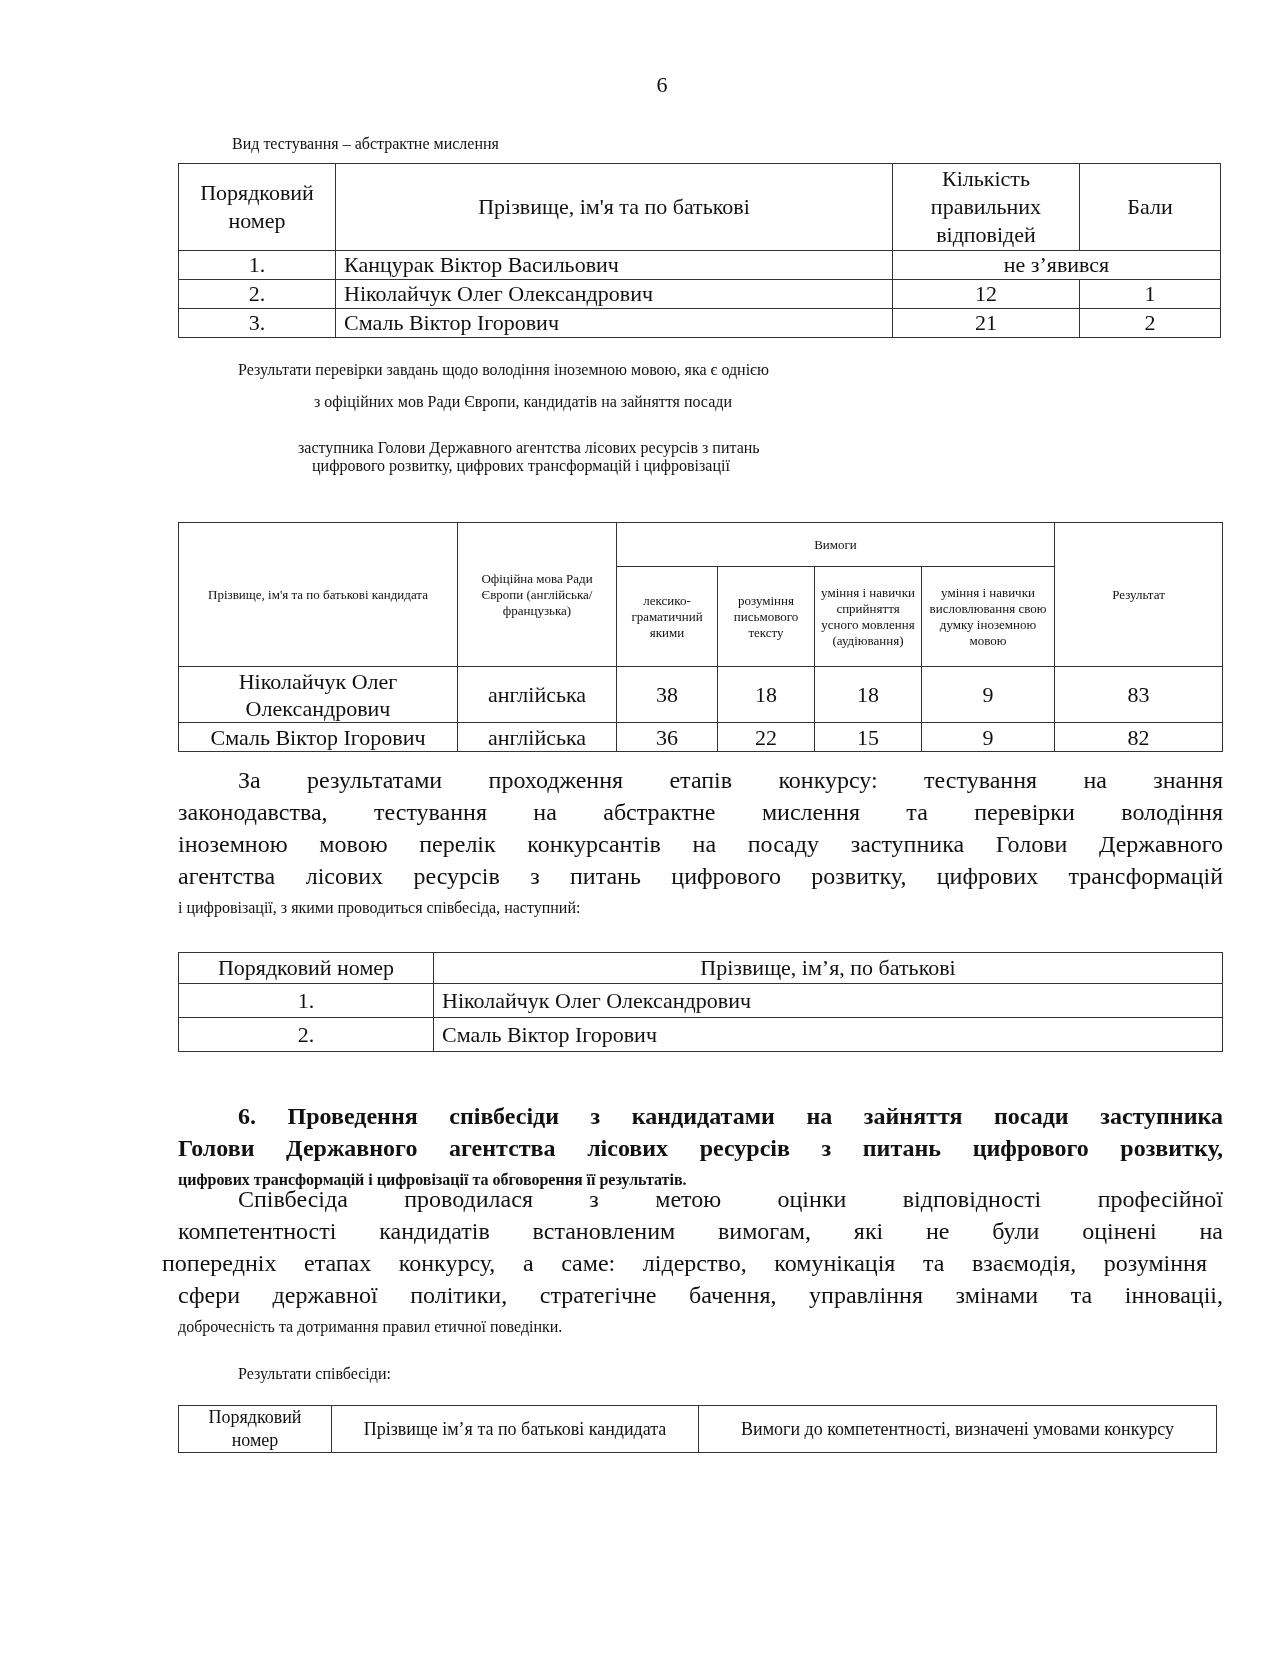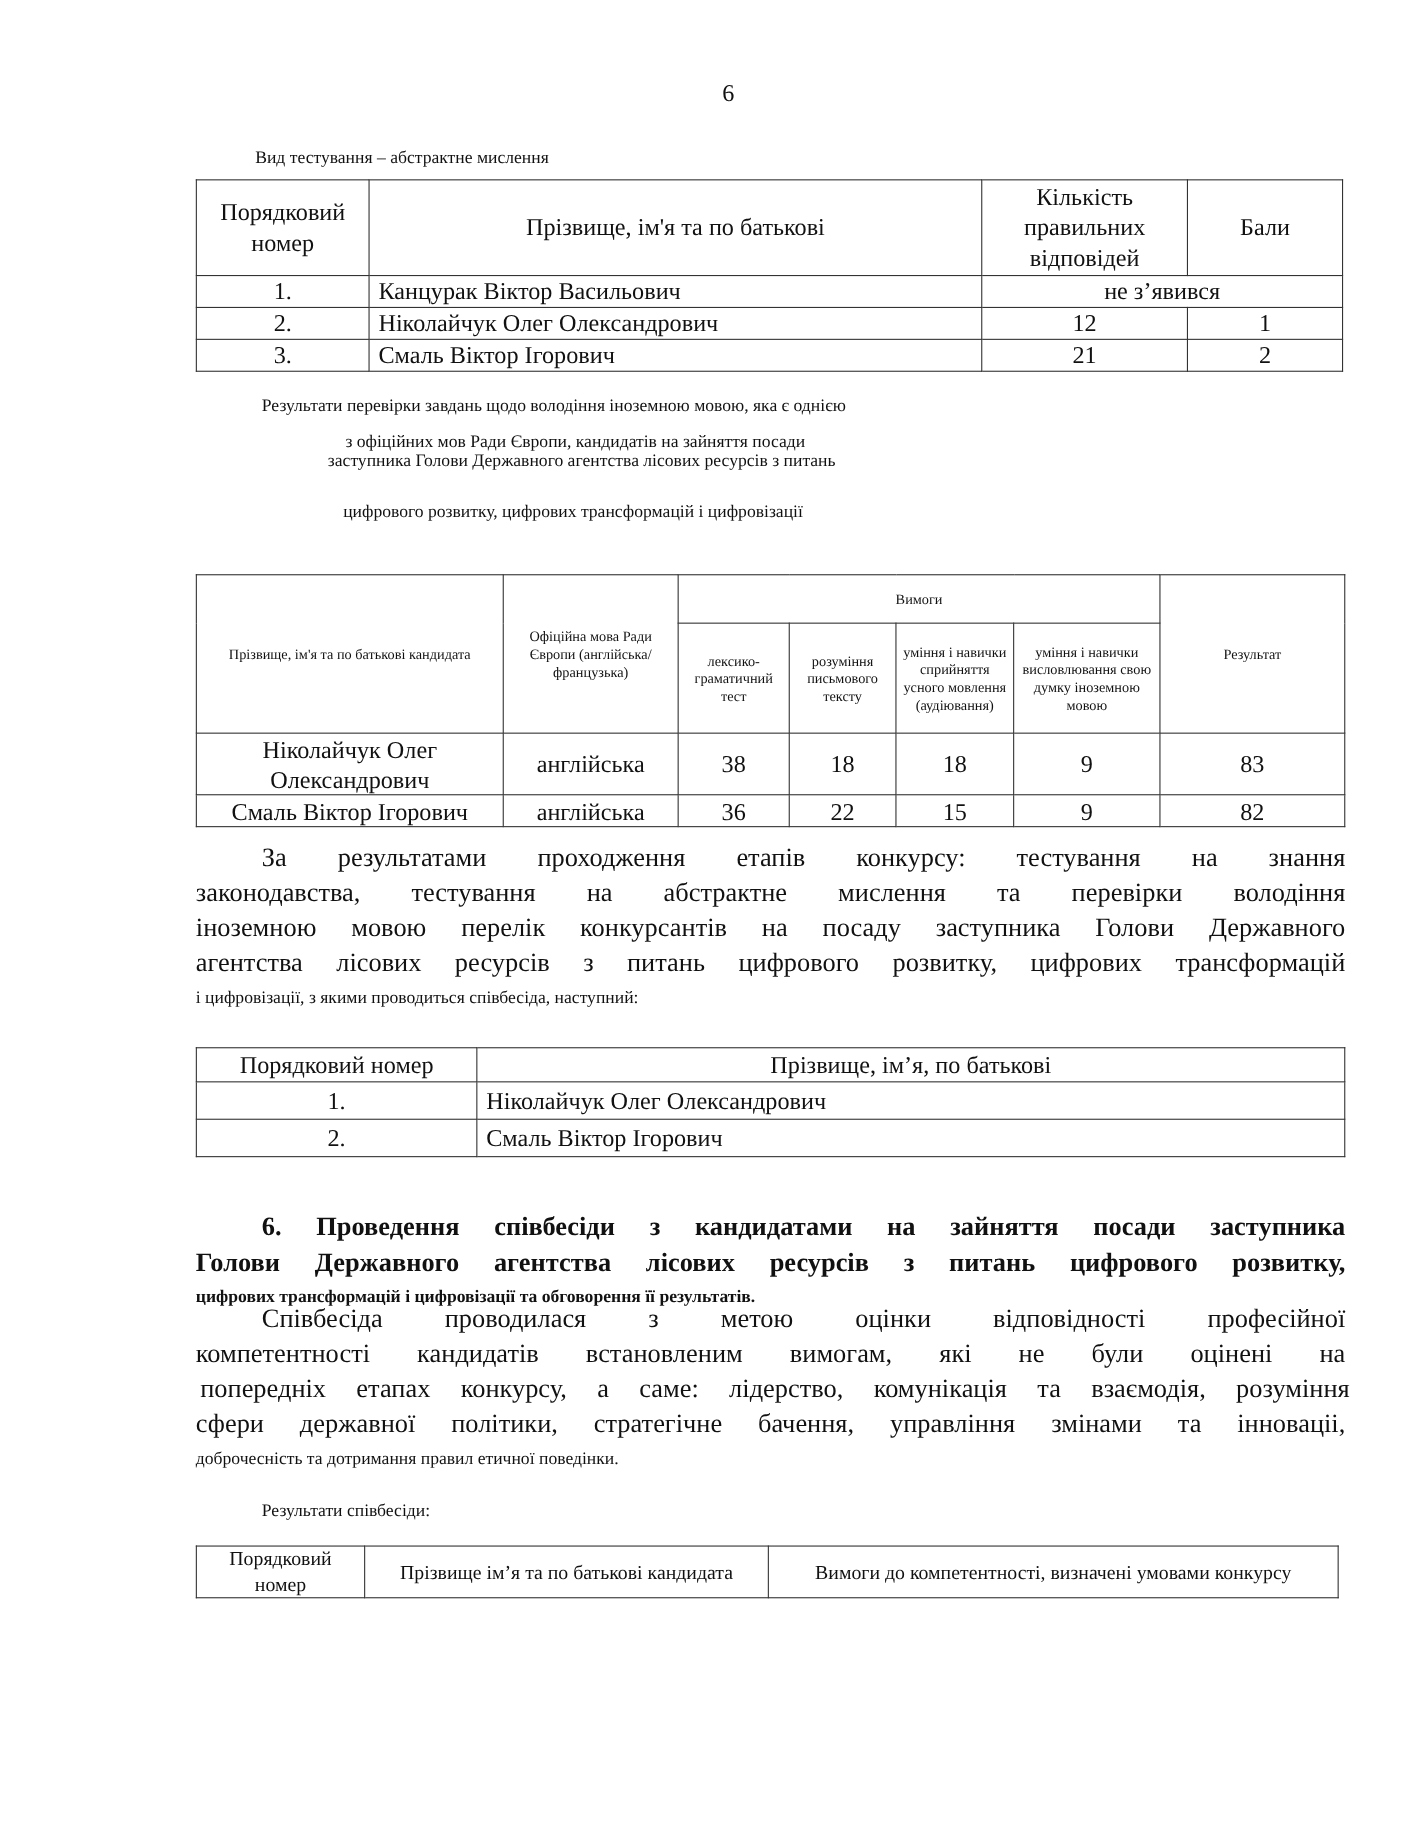--- a/index.html
+++ b/index.html
@@ -58,33 +58,33 @@
     <td class="c">3.</td>
     <td>Смаль Віктор Ігорович</td>
     <td class="c">21</td>
     <td class="c">2</td>
   </tr>
 </tbody>
   </table>
 
 <div class="abs line" style="top:354px; left:238px;">Результати перевірки завдань щодо володіння іноземною мовою, яка є однією</div>
 <div class="abs line" style="top:386px; left:314px;">з офіційних мов Ради Європи, кандидатів на зайняття посади</div>
-<div class="abs line" style="top:404px; left:298px;text-align:center;">заступника Голови Державного агентства лісових ресурсів з  питань</div>
+<div class="abs line" style="top:432px; left:298px;text-align:center;">заступника Голови Державного агентства лісових ресурсів з  питань</div>
 <div class="abs line" style="top:450px; left:312px;">цифрового розвитку, цифрових трансформацій і цифровізації</div>
 
 <table id="t2">
   <tbody>
       <tr style="height:44px">
     <th rowspan="2" style="width:270px">Прізвище, ім'я та по батькові кандидата</th>
     <th rowspan="2" style="width:150px">Офіційна мова Ради Європи (англійська/ французька)</th>
     <th colspan="4">Вимоги</th>
     <th rowspan="2">Результат</th>
   </tr>
   <tr style="height:100px">
-    <th style="width:92px">лексико-граматичний тест</th>
+    <th style="width:92px">лексико-граматичний якими</th>
     <th style="width:88px">розуміння письмового тексту</th>
     <th style="width:98px">уміння і навички сприйняття усного мовлення (аудіювання)</th>
     <th style="width:124px">уміння і навички висловлювання свою думку іноземною мовою</th>
   </tr>
   <tr style="height:56px">
     <td>Ніколайчук Олег Олександрович</td>
     <td>англійська</td>
     <td>38</td>
     <td>18</td>
     <td>18</td>
@@ -125,21 +125,21 @@
   </tr>
 </tbody>
   </table>
 
 <div class="abs just bold" style="top:1072px; left:238px; width:985px;">6. Проведення співбесіди з кандидатами на зайняття посади заступника</div>
 <div class="abs just bold" style="top:1104px; left:178px; width:1045px;">Голови Державного агентства лісових ресурсів з  питань цифрового розвитку,</div>
 <div class="abs line bold" style="top:1136px; left:178px;">цифрових трансформацій і цифровізації та обговорення її результатів.</div>
 
 <div class="abs just" style="top:1183px; left:238px; width:985px;">Співбесіда проводилася з метою оцінки відповідності професійної</div>
 <div class="abs just" style="top:1215px; left:178px; width:1045px;">компетентності кандидатів встановленим вимогам, які не були оцінені на</div>
-<div class="abs just" style="top:1247px; left:182px; width:1045px;">попередніх етапах конкурсу, а саме: лідерство, комунікація та взаємодія, розуміння</div>
+<div class="abs just" style="top:1247px; left:162px; width:1045px;">попередніх етапах конкурсу, а саме: лідерство, комунікація та взаємодія, розуміння</div>
 <div class="abs just" style="top:1279px; left:178px; width:1045px;">сфери державної політики, стратегічне бачення, управління змінами та інноваціі,</div>
 <div class="abs line" style="top:1311px; left:178px;">доброчесність та дотримання правил етичної поведінки.</div>
 
 <div class="abs line" style="top:1358px; left:238px;">Результати співбесіди:</div>
 
 <table id="t4">
   <tbody>
       <tr>
     <th style="width:136px">Порядковий номер</th>
     <th style="width:350px">Прізвище ім’я та по батькові кандидата</th>

